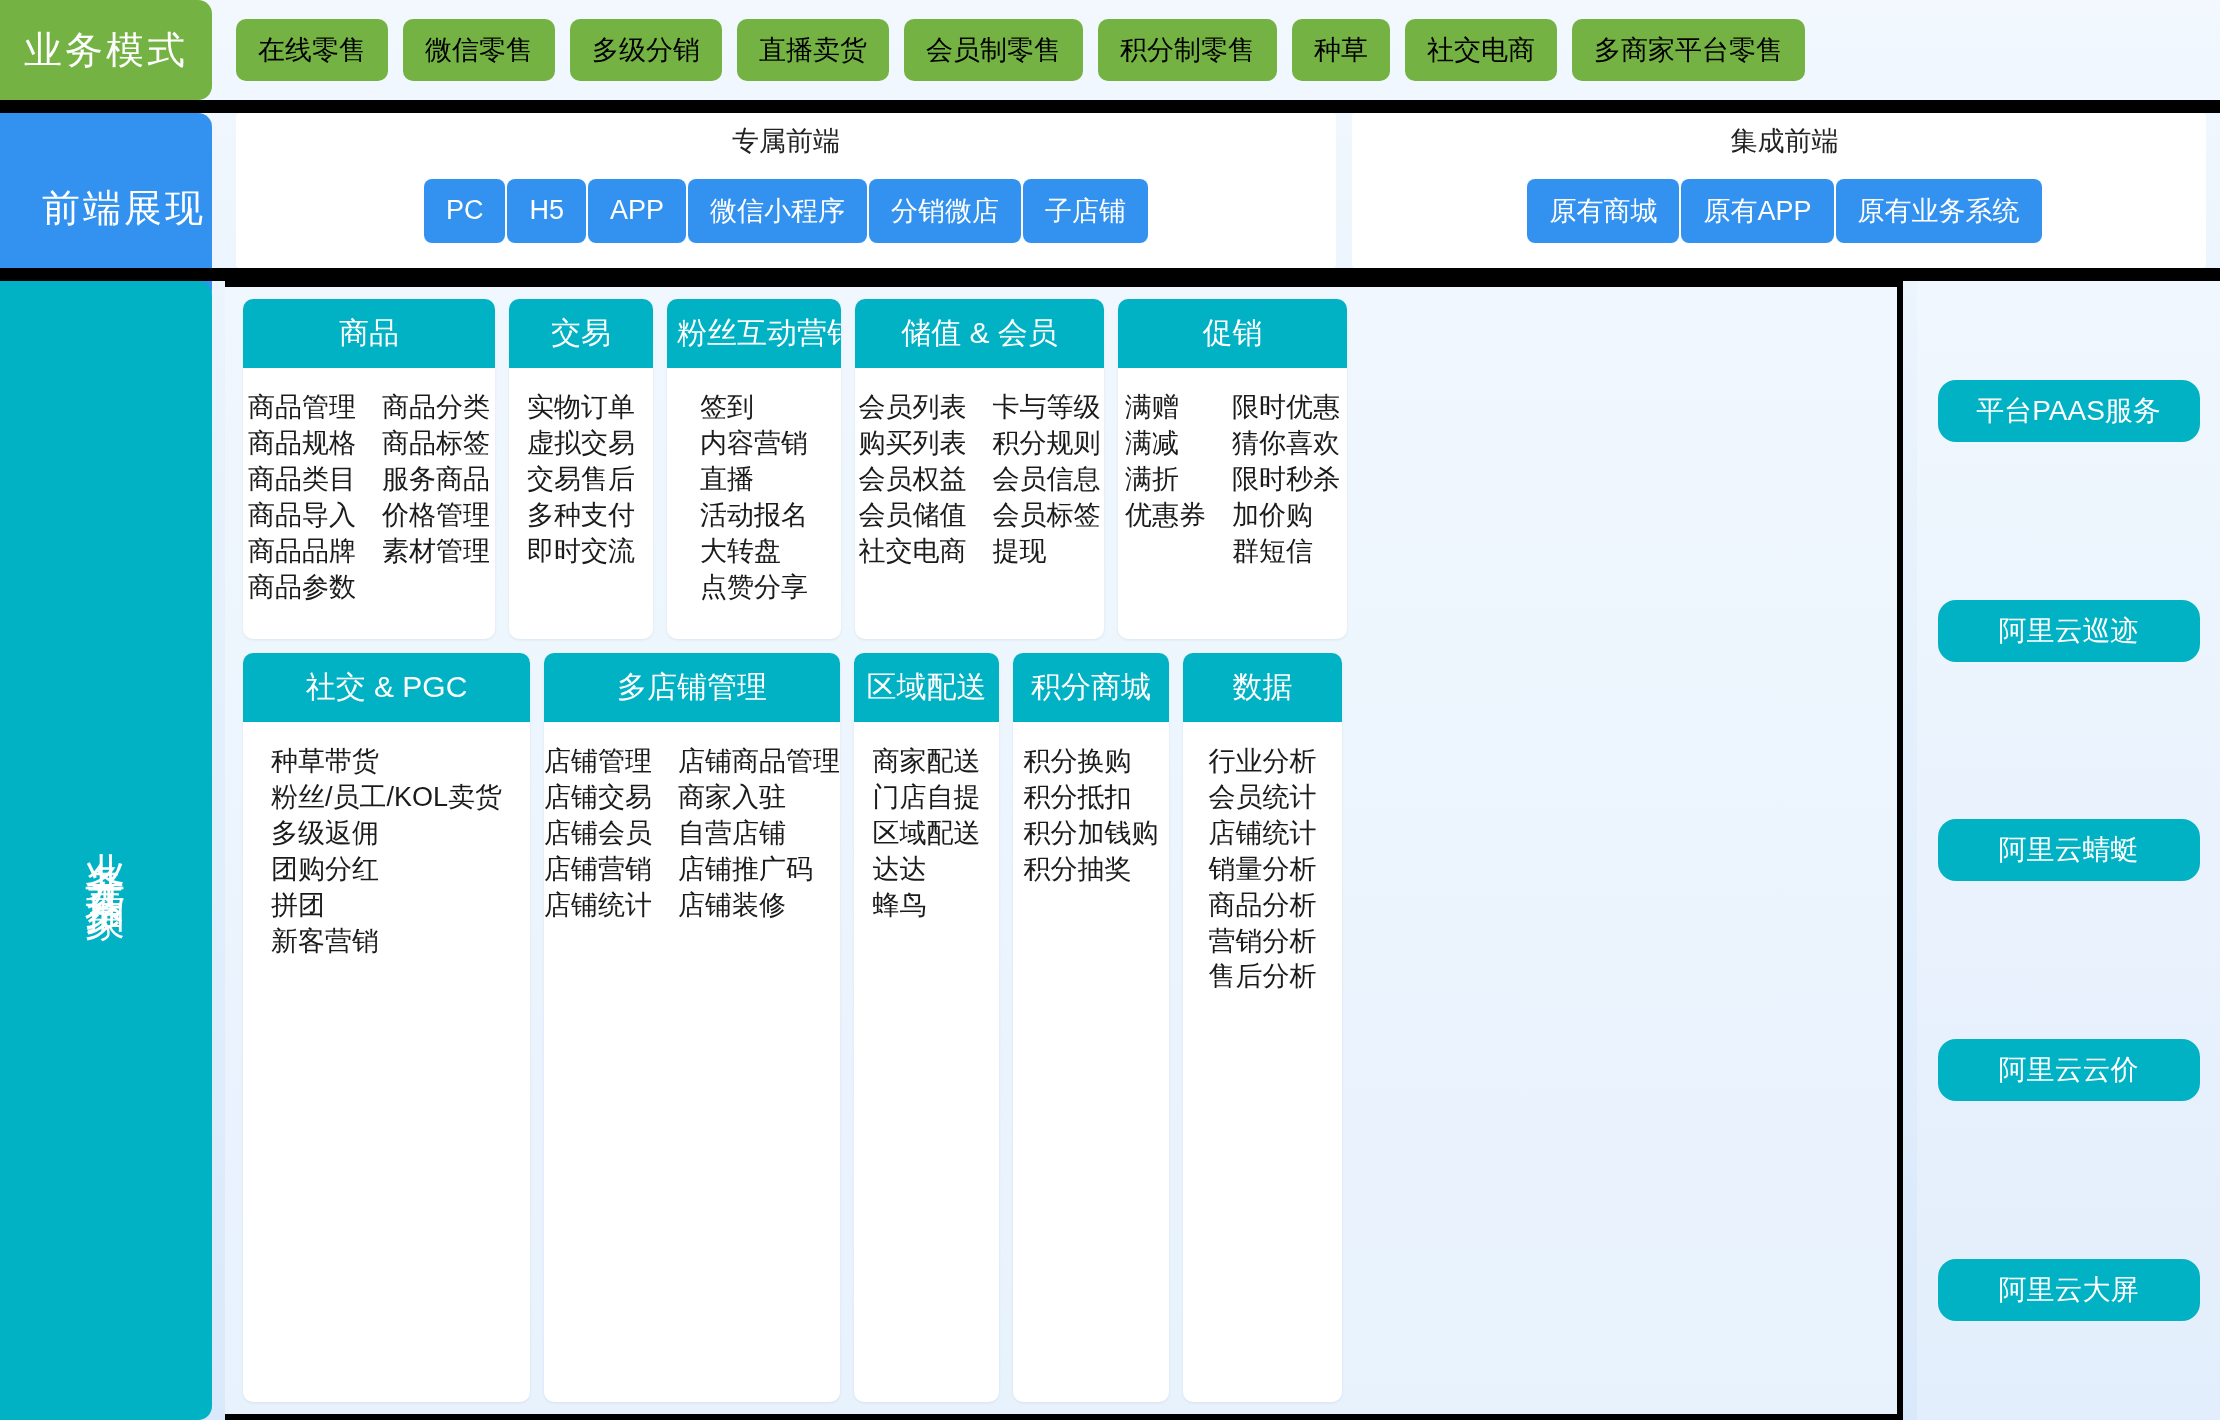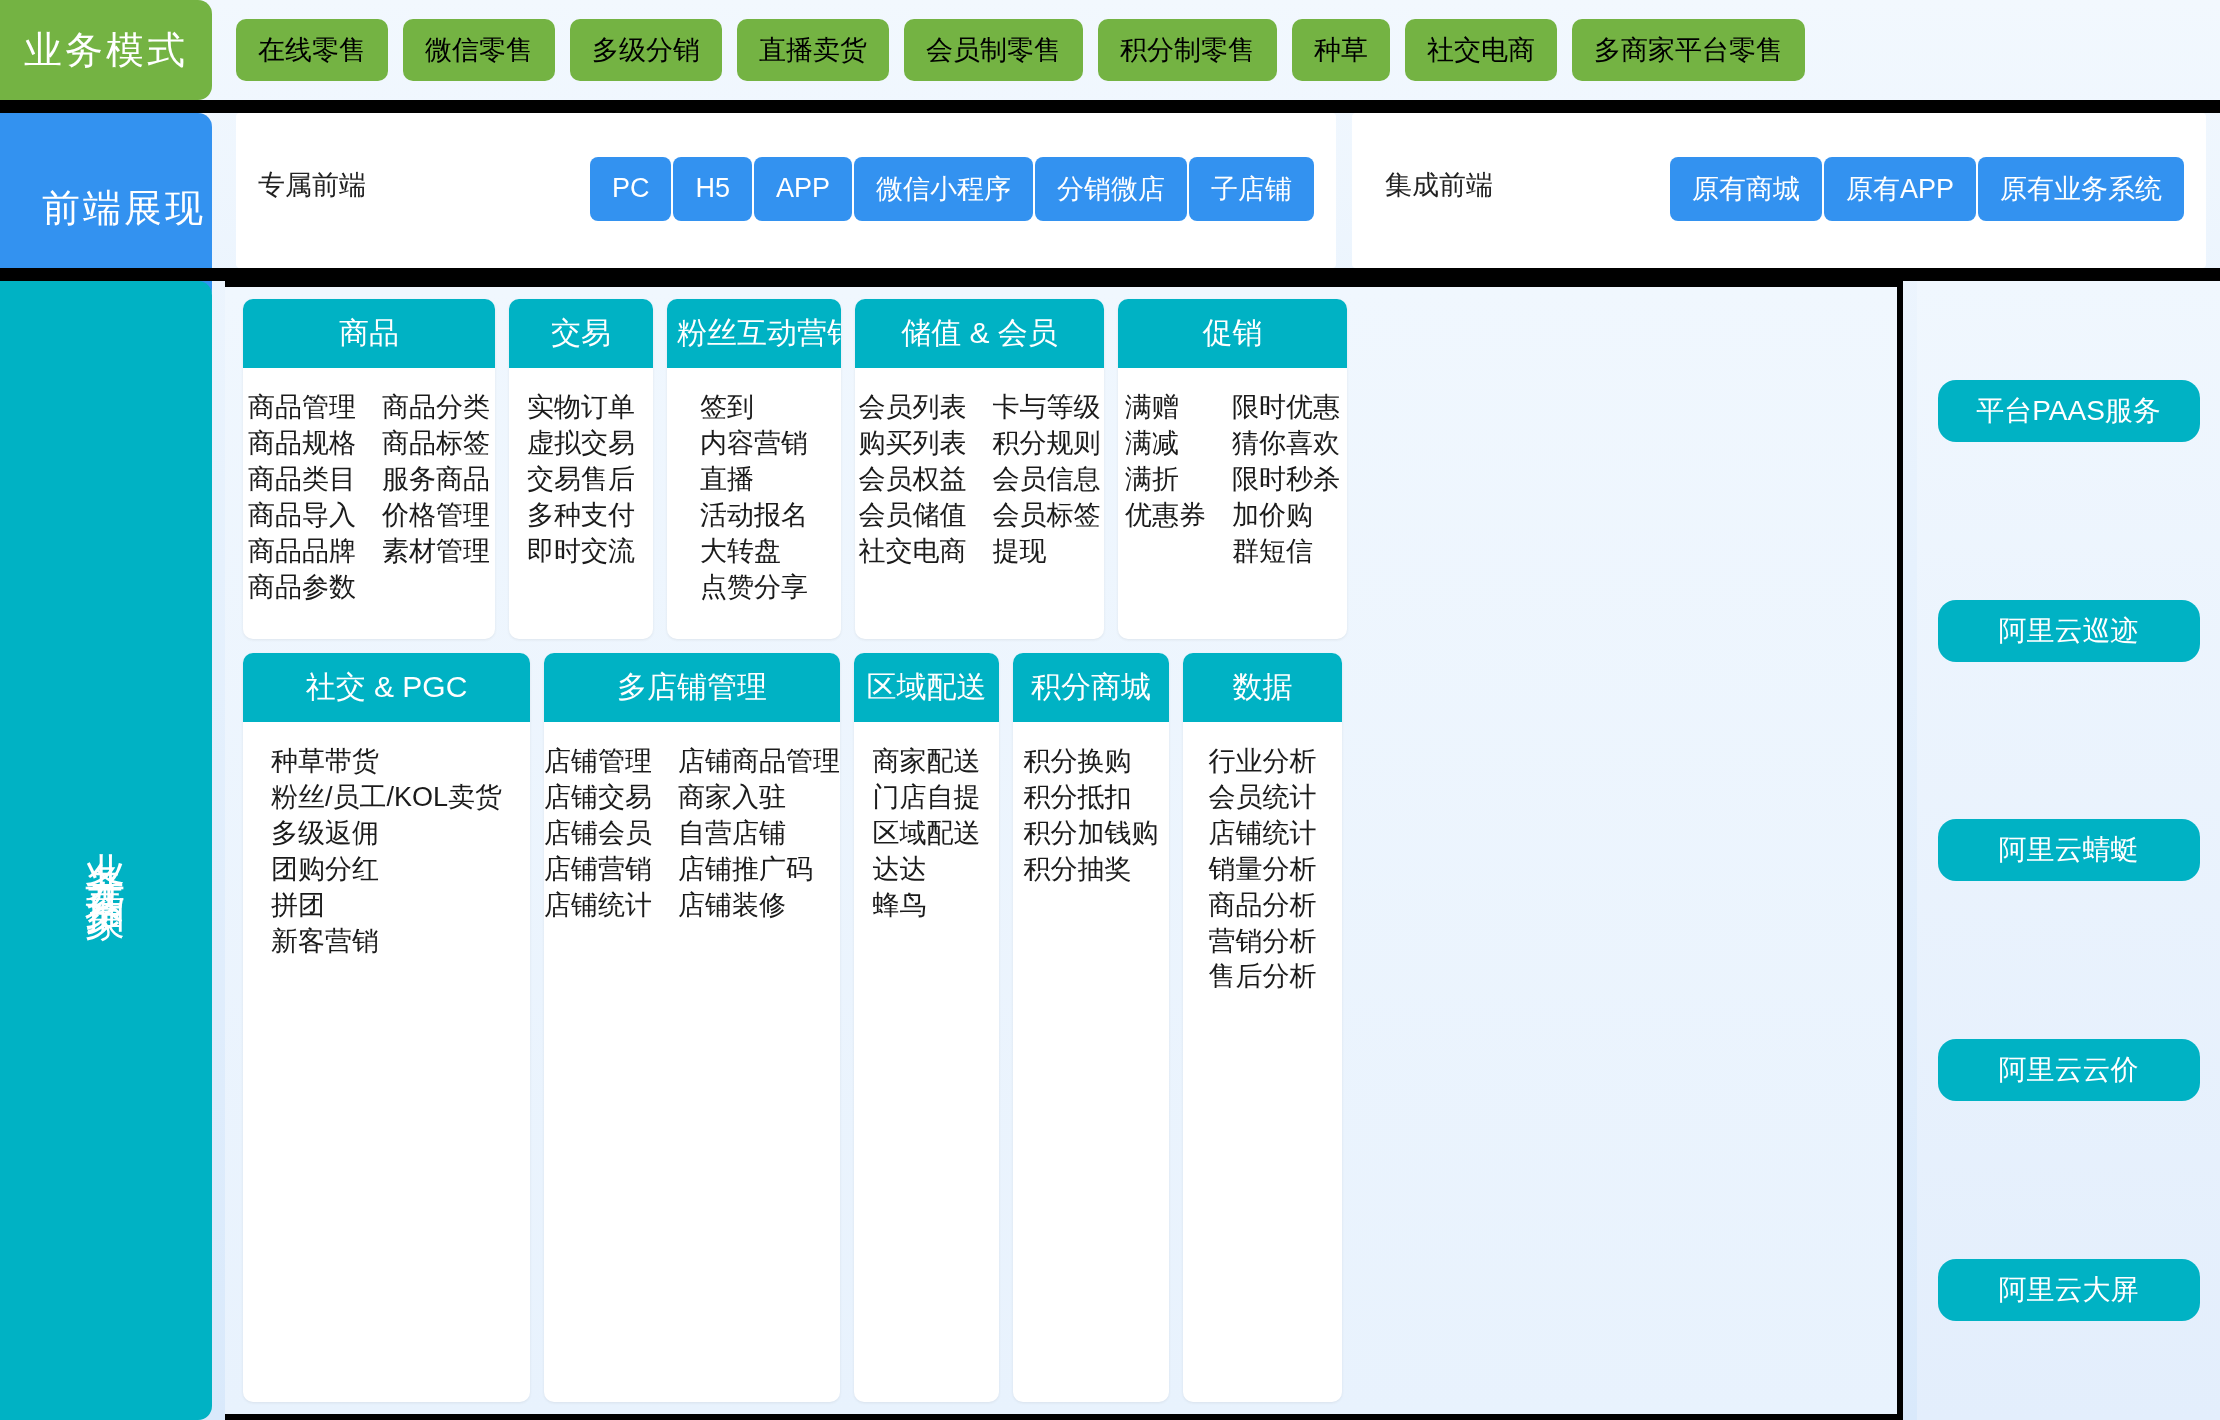--- a/index.html
+++ b/index.html
@@ -98,20 +98,21 @@
   #row-frontend .band-body {
     padding-left: 24px;
     gap: 16px;
     height: 155px;
     align-items: stretch;
   }
   .fe-group {
     background: #ffffff;
     border-radius: 4px;
     display: flex;
+    flex-direction: column;
     align-items: center;
     padding: 10px 22px 14px 22px;
     box-sizing: border-box;
   }
   .fe-group.dedicated { flex: 0 0 1100px; }
   .fe-group.integrated { flex: 1 1 auto; margin-right: 14px; padding-left: 33px; }
   .fe-group-title {
     font-size: 27px;
     color: #222222;
     margin-bottom: 8px;

